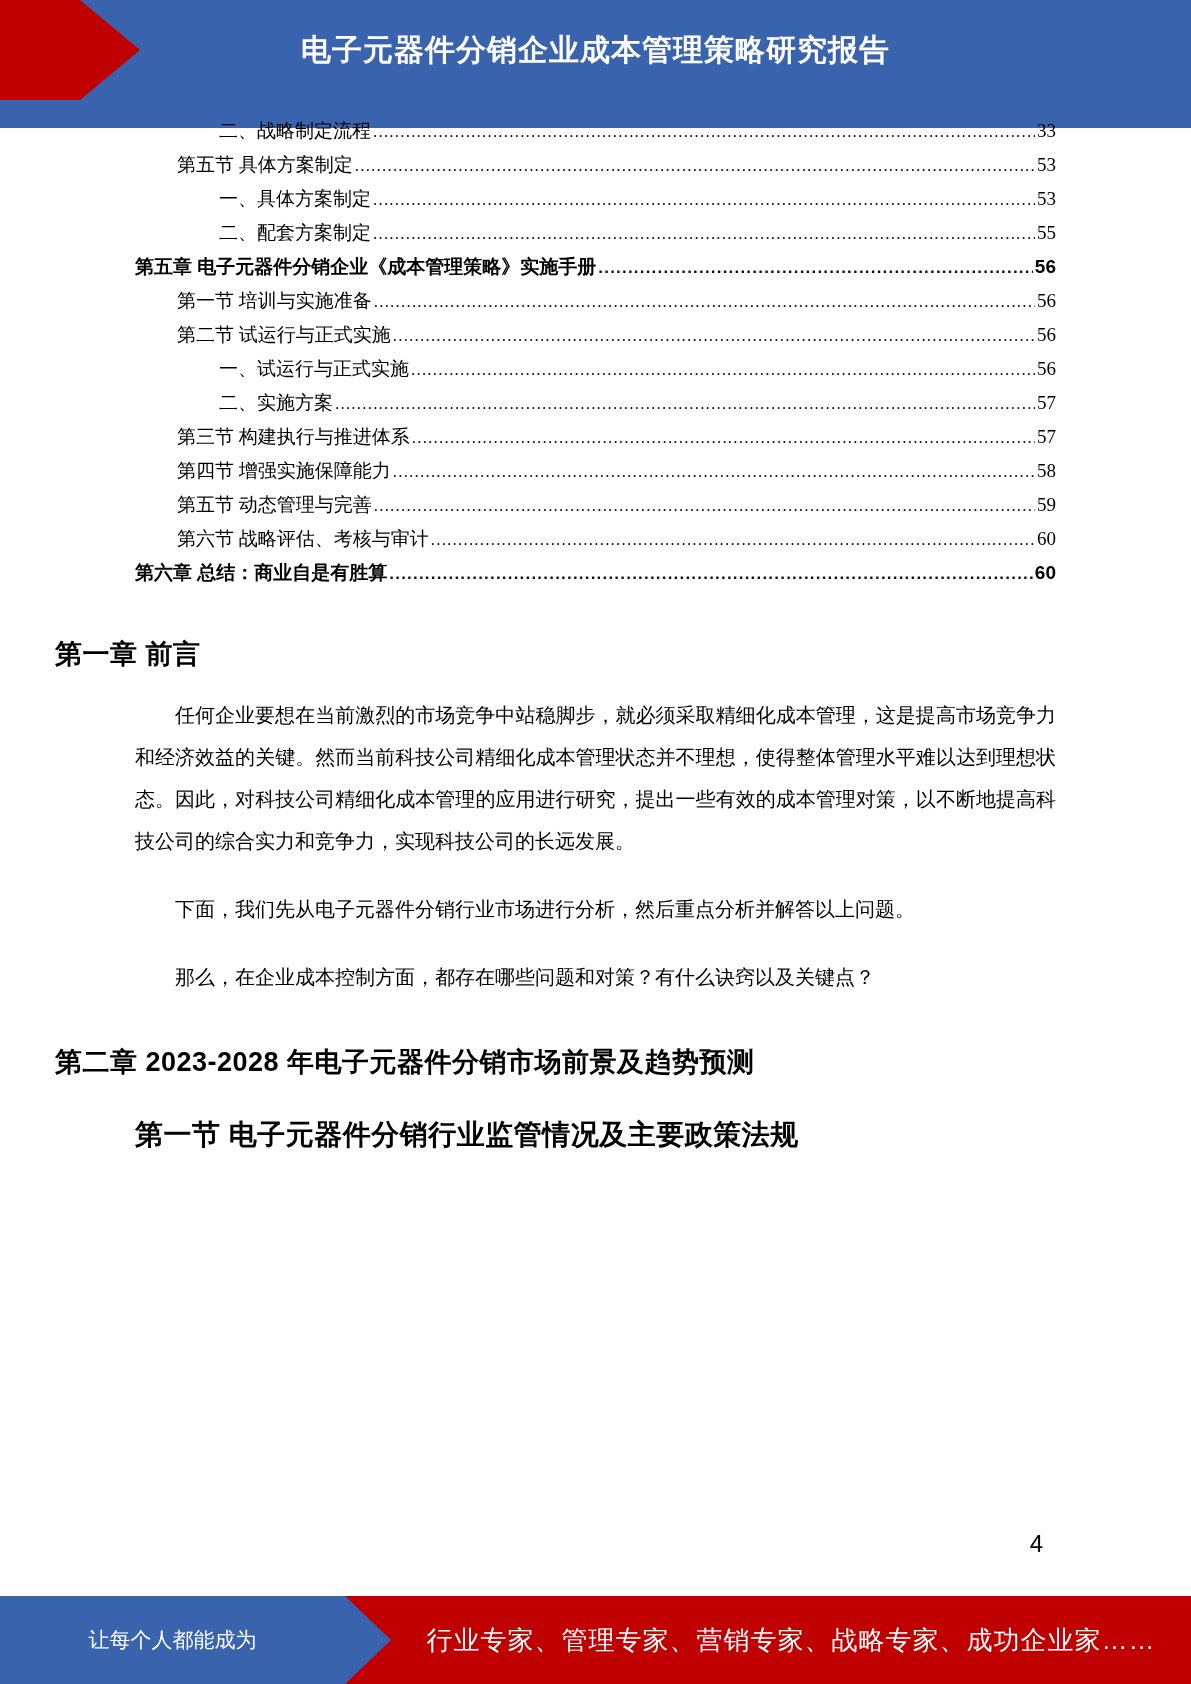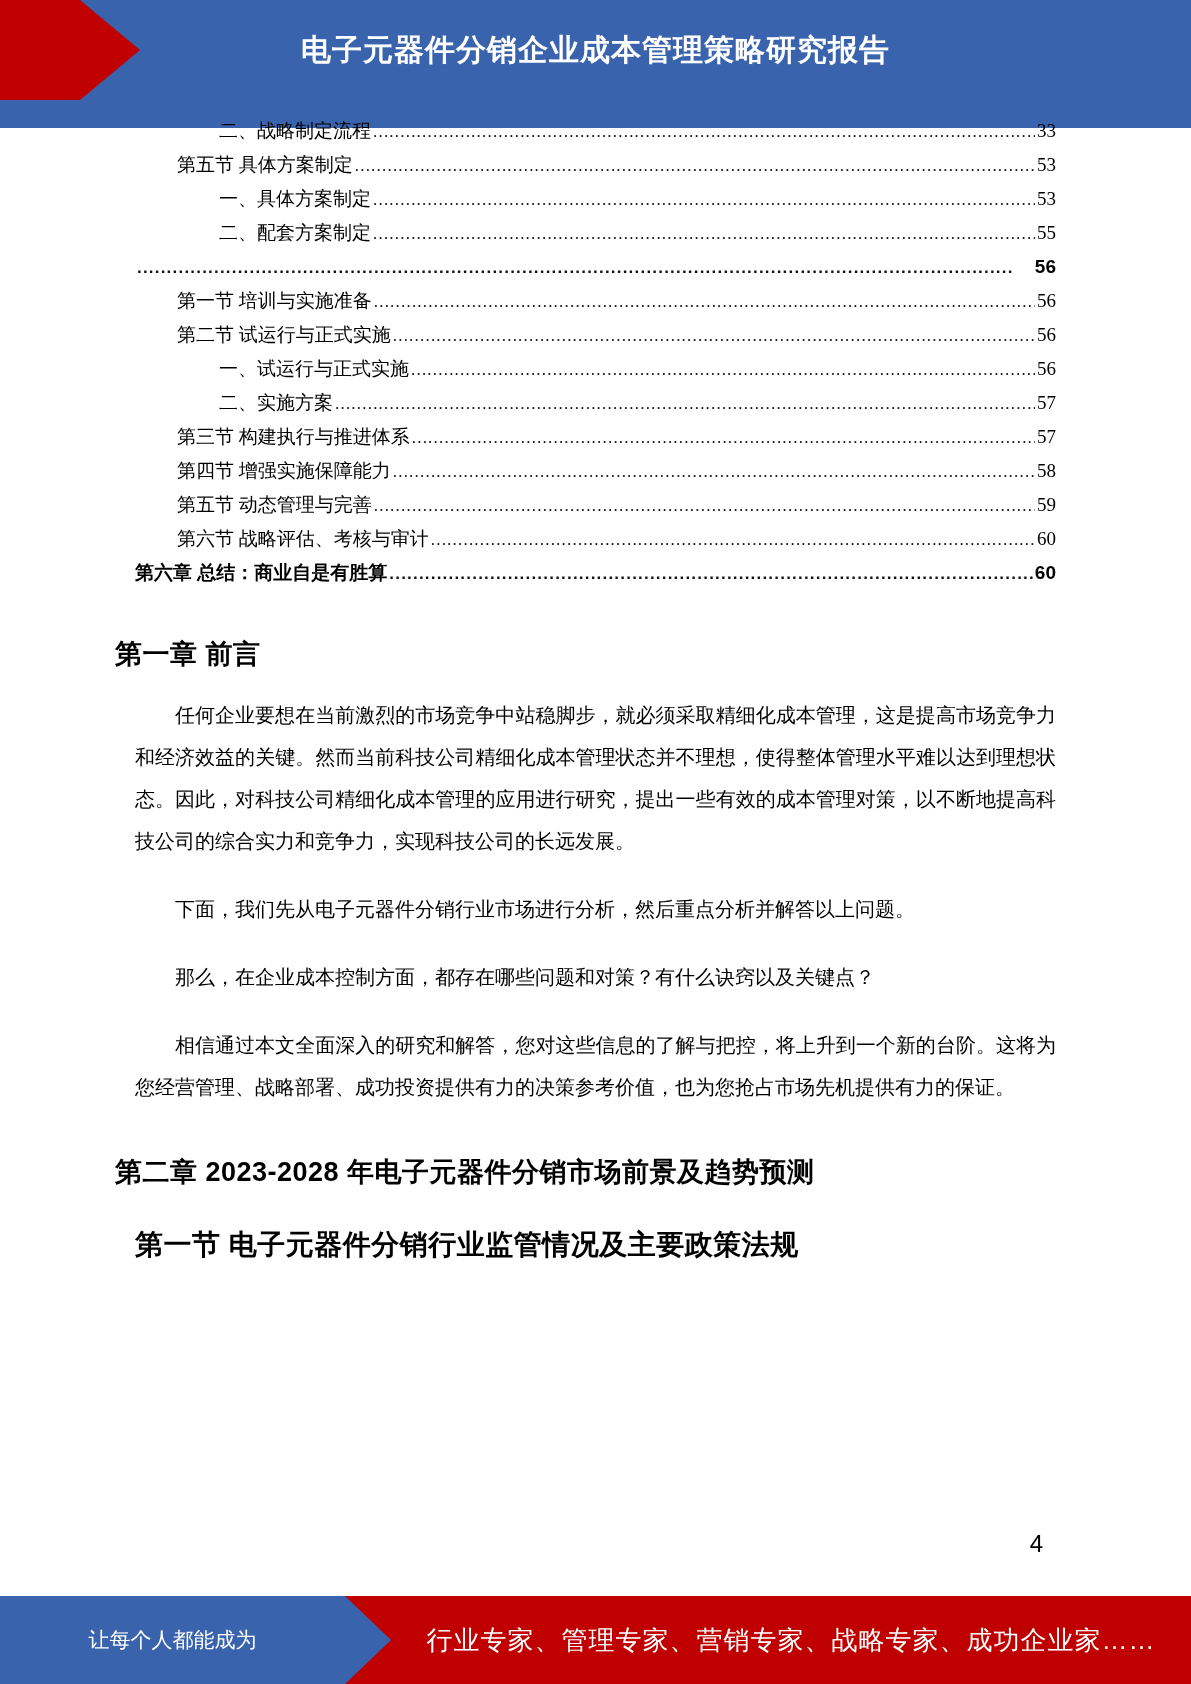--- a/index.html
+++ b/index.html
@@ -88,21 +88,21 @@
   }
   .toc-row.lvl-1 { padding-left: 0; font-weight: bold; font-family: "Liberation Sans", sans-serif; font-size: 19px;}
   .toc-row.lvl-2 { padding-left: 42px; }
   .toc-row.lvl-3 { padding-left: 84px; }
 
   
   h1.chapter {
     font-family: "Liberation Sans", sans-serif;
     font-weight: bold;
     font-size: 27px;
-    margin: 46px 0 0 115px;
+    margin: 46px 0 0 55px;
     letter-spacing: 0.5px;
   }
   h2.section {
     font-family: "Liberation Sans", sans-serif;
     font-weight: bold;
     font-size: 28px;
     margin: 36px 0 0 135px;
     letter-spacing: 0.5px;
   }
 
@@ -204,20 +204,21 @@
       <span class="t-label">一、具体方案制定</span>
       <span class="t-dots">....................................................................................................................................................</span>
       <span class="t-page">53</span>
     </div>
     <div class="toc-row lvl-3">
       <span class="t-label">二、配套方案制定</span>
       <span class="t-dots">....................................................................................................................................................</span>
       <span class="t-page">55</span>
     </div>
     <div class="toc-row lvl-1">
+      <span class="t-label">第五章  电子元器件分销企业《成本管理策略》实施手册</span>
       <span class="t-dots">....................................................................................................................................................</span>
       <span class="t-page">56</span>
     </div>
     <div class="toc-row lvl-2">
       <span class="t-label">第一节  培训与实施准备</span>
       <span class="t-dots">....................................................................................................................................................</span>
       <span class="t-page">56</span>
     </div>
     <div class="toc-row lvl-2">
       <span class="t-label">第二节  试运行与正式实施</span>
@@ -258,21 +259,20 @@
       <span class="t-label">第六章  总结：商业自是有胜算</span>
       <span class="t-dots">....................................................................................................................................................</span>
       <span class="t-page">60</span>
     </div>
   </div>
 
   <h1 class="chapter">第一章  前言</h1>
   <p class="body-para">任何企业要想在当前激烈的市场竞争中站稳脚步，就必须采取精细化成本管理，这是提高市场竞争力和经济效益的关键。然而当前科技公司精细化成本管理状态并不理想，使得整体管理水平难以达到理想状态。因此，对科技公司精细化成本管理的应用进行研究，提出一些有效的成本管理对策，以不断地提高科技公司的综合实力和竞争力，实现科技公司的长远发展。</p>
   <p class="body-para tight">下面，我们先从电子元器件分销行业市场进行分析，然后重点分析并解答以上问题。</p>
   <p class="body-para tight">那么，在企业成本控制方面，都存在哪些问题和对策？有什么诀窍以及关键点？</p>
-  <p class="body-para tight">相信通过本文全面深入的研究和解答，您对这些信息的了解与把控，将上升到一个新的台阶。这将为您经营管理、战略部署、成功投资提供有力的决策参考价值，也为您抢占市场先机提供有力的保证。</p>
 
   <h1 class="chapter">第二章  2023-2028 年电子元器件分销市场前景及趋势预测</h1>
   <h2 class="section">第一节  电子元器件分销行业监管情况及主要政策法规</h2>
 
 </div>
 
 <div class="page-number">4</div>
 
 <div class="page-footer">
   <div class="footer-blue"></div>

